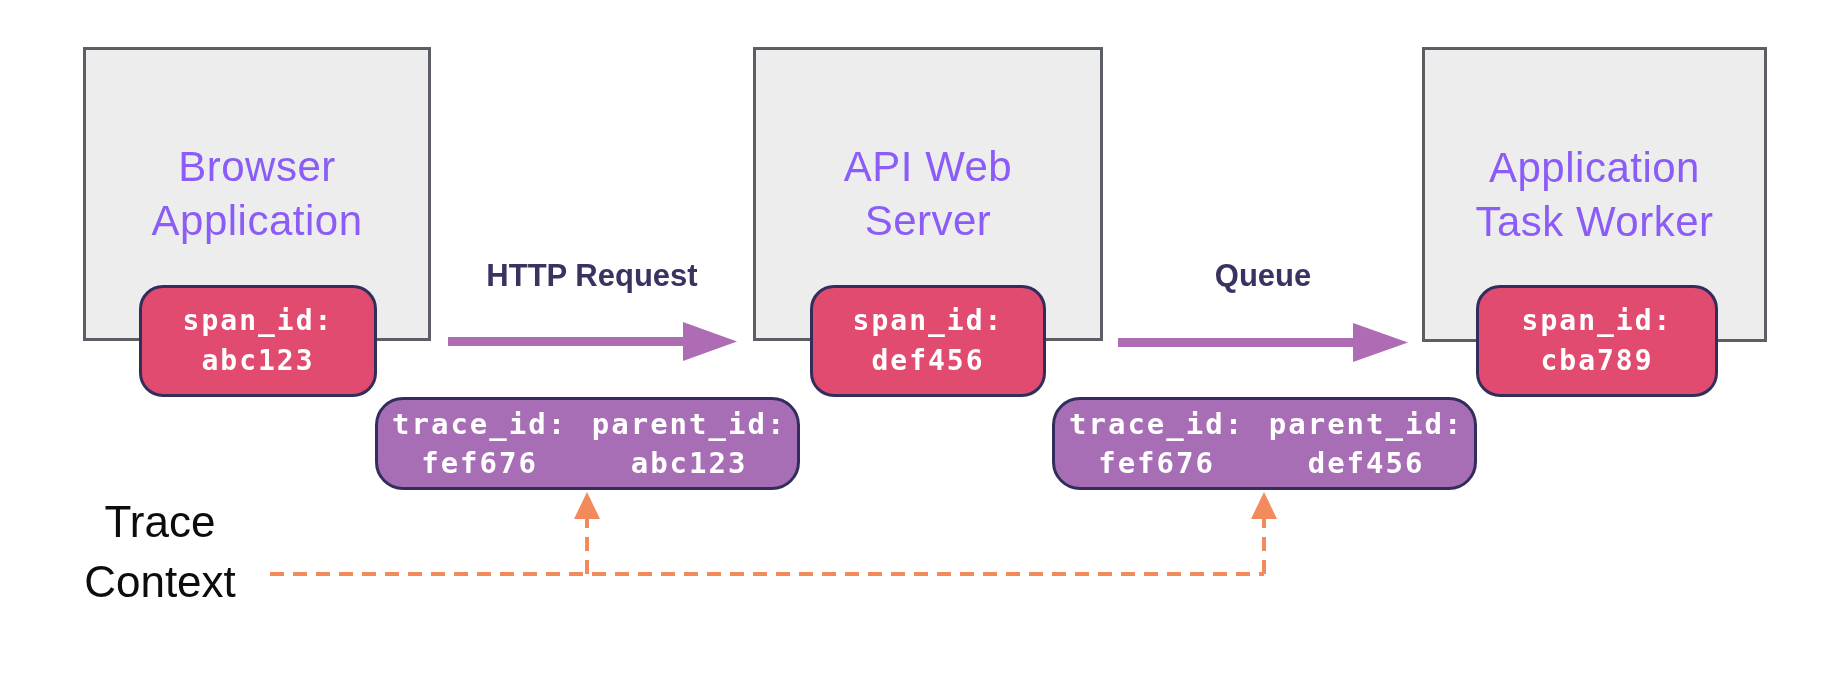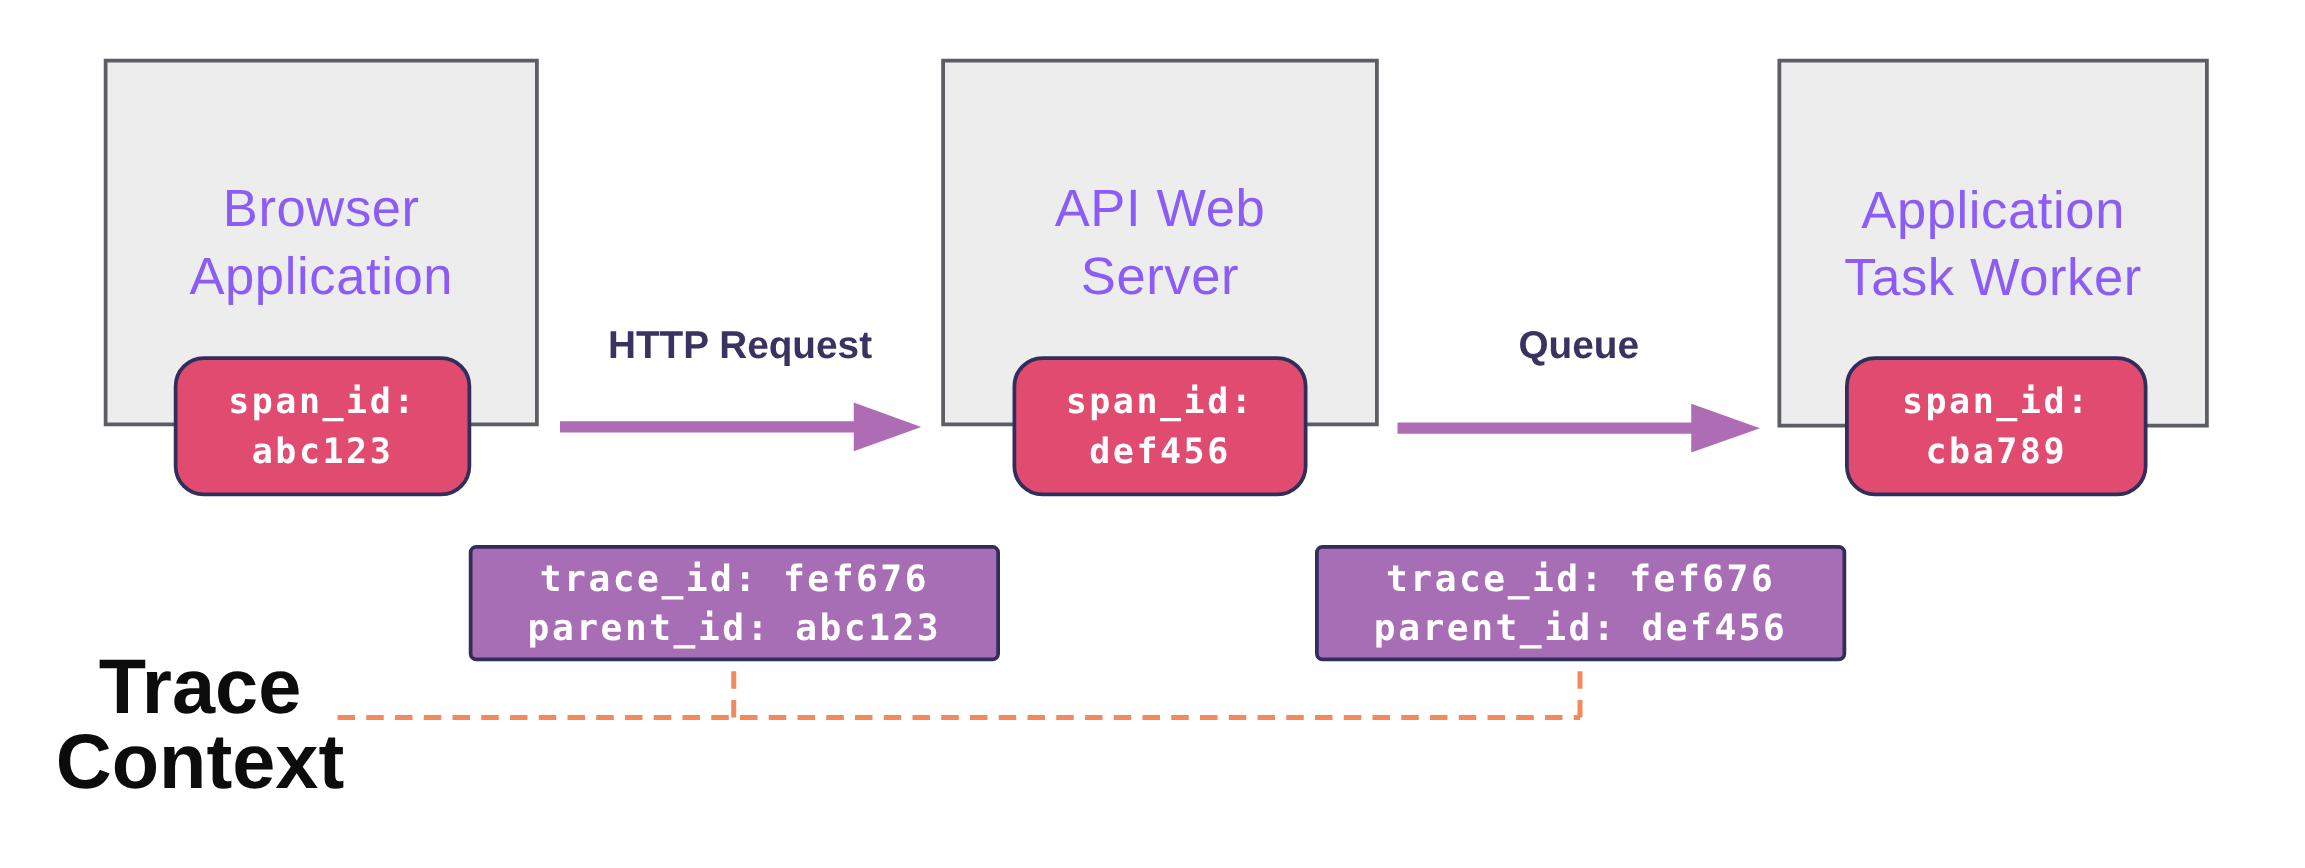--- a/index.html
+++ b/index.html
@@ -50,48 +50,47 @@
     font-weight: bold;
     color: #ffffff;
     letter-spacing: 2px;
     text-align: center;
   }
   .span-badge .mono { font-size: 28px; line-height: 40px; }
   .context-box {
     position: absolute;
     background: #a76db5;
     border: 3px solid #322e5c;
-    border-radius: 6px;
+    border-radius: 28px;
     box-sizing: border-box;
     display: flex;
-    flex-direction: column;
+    flex-direction: row;
     align-items: center;
     justify-content: center;
     z-index: 2;
-    margin-top: 39px;
   }
   .context-box .mono { font-size: 29px; line-height: 39px; }
   .edge-label {
     position: absolute;
     width: 320px;
     text-align: center;
     color: #3b3262;
     font-size: 31px;
     font-weight: 700;
     z-index: 2;
   }
   .trace-context-label {
     position: absolute;
     left: 20px;
-    top: 520px;
+    top: 492px;
     width: 280px;
     text-align: center;
     color: #0c0c0c;
-    font-size: 62px;
-    font-weight: 700;
+    font-size: 44px;
+    font-weight: 400;
     line-height: 60px;
     z-index: 2;
   }
   svg.connectors {
     position: absolute;
     left: 0;
     top: 0;
     width: 1844px;
     height: 694px;
     z-index: 1;

